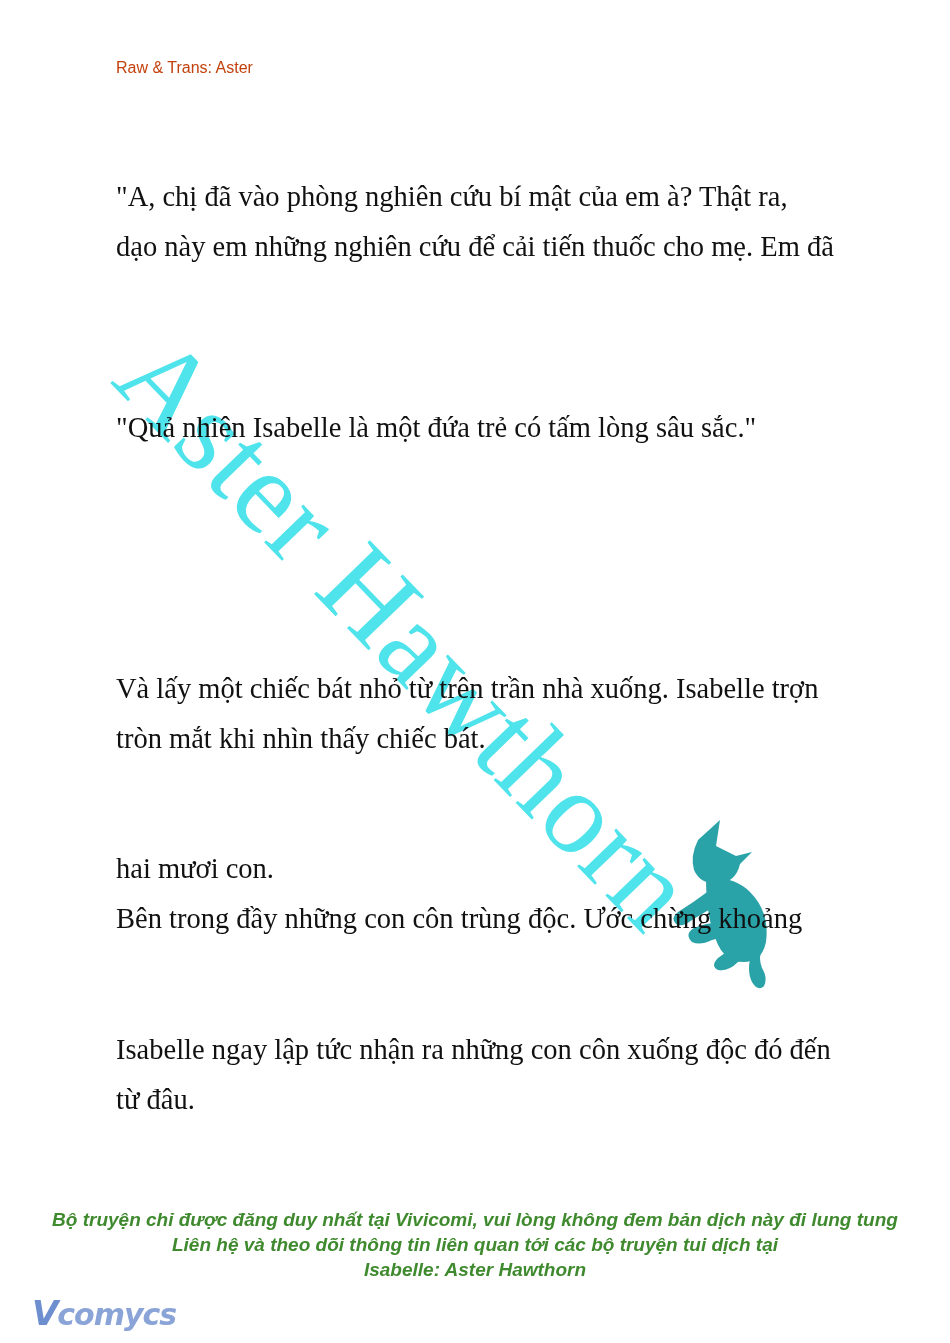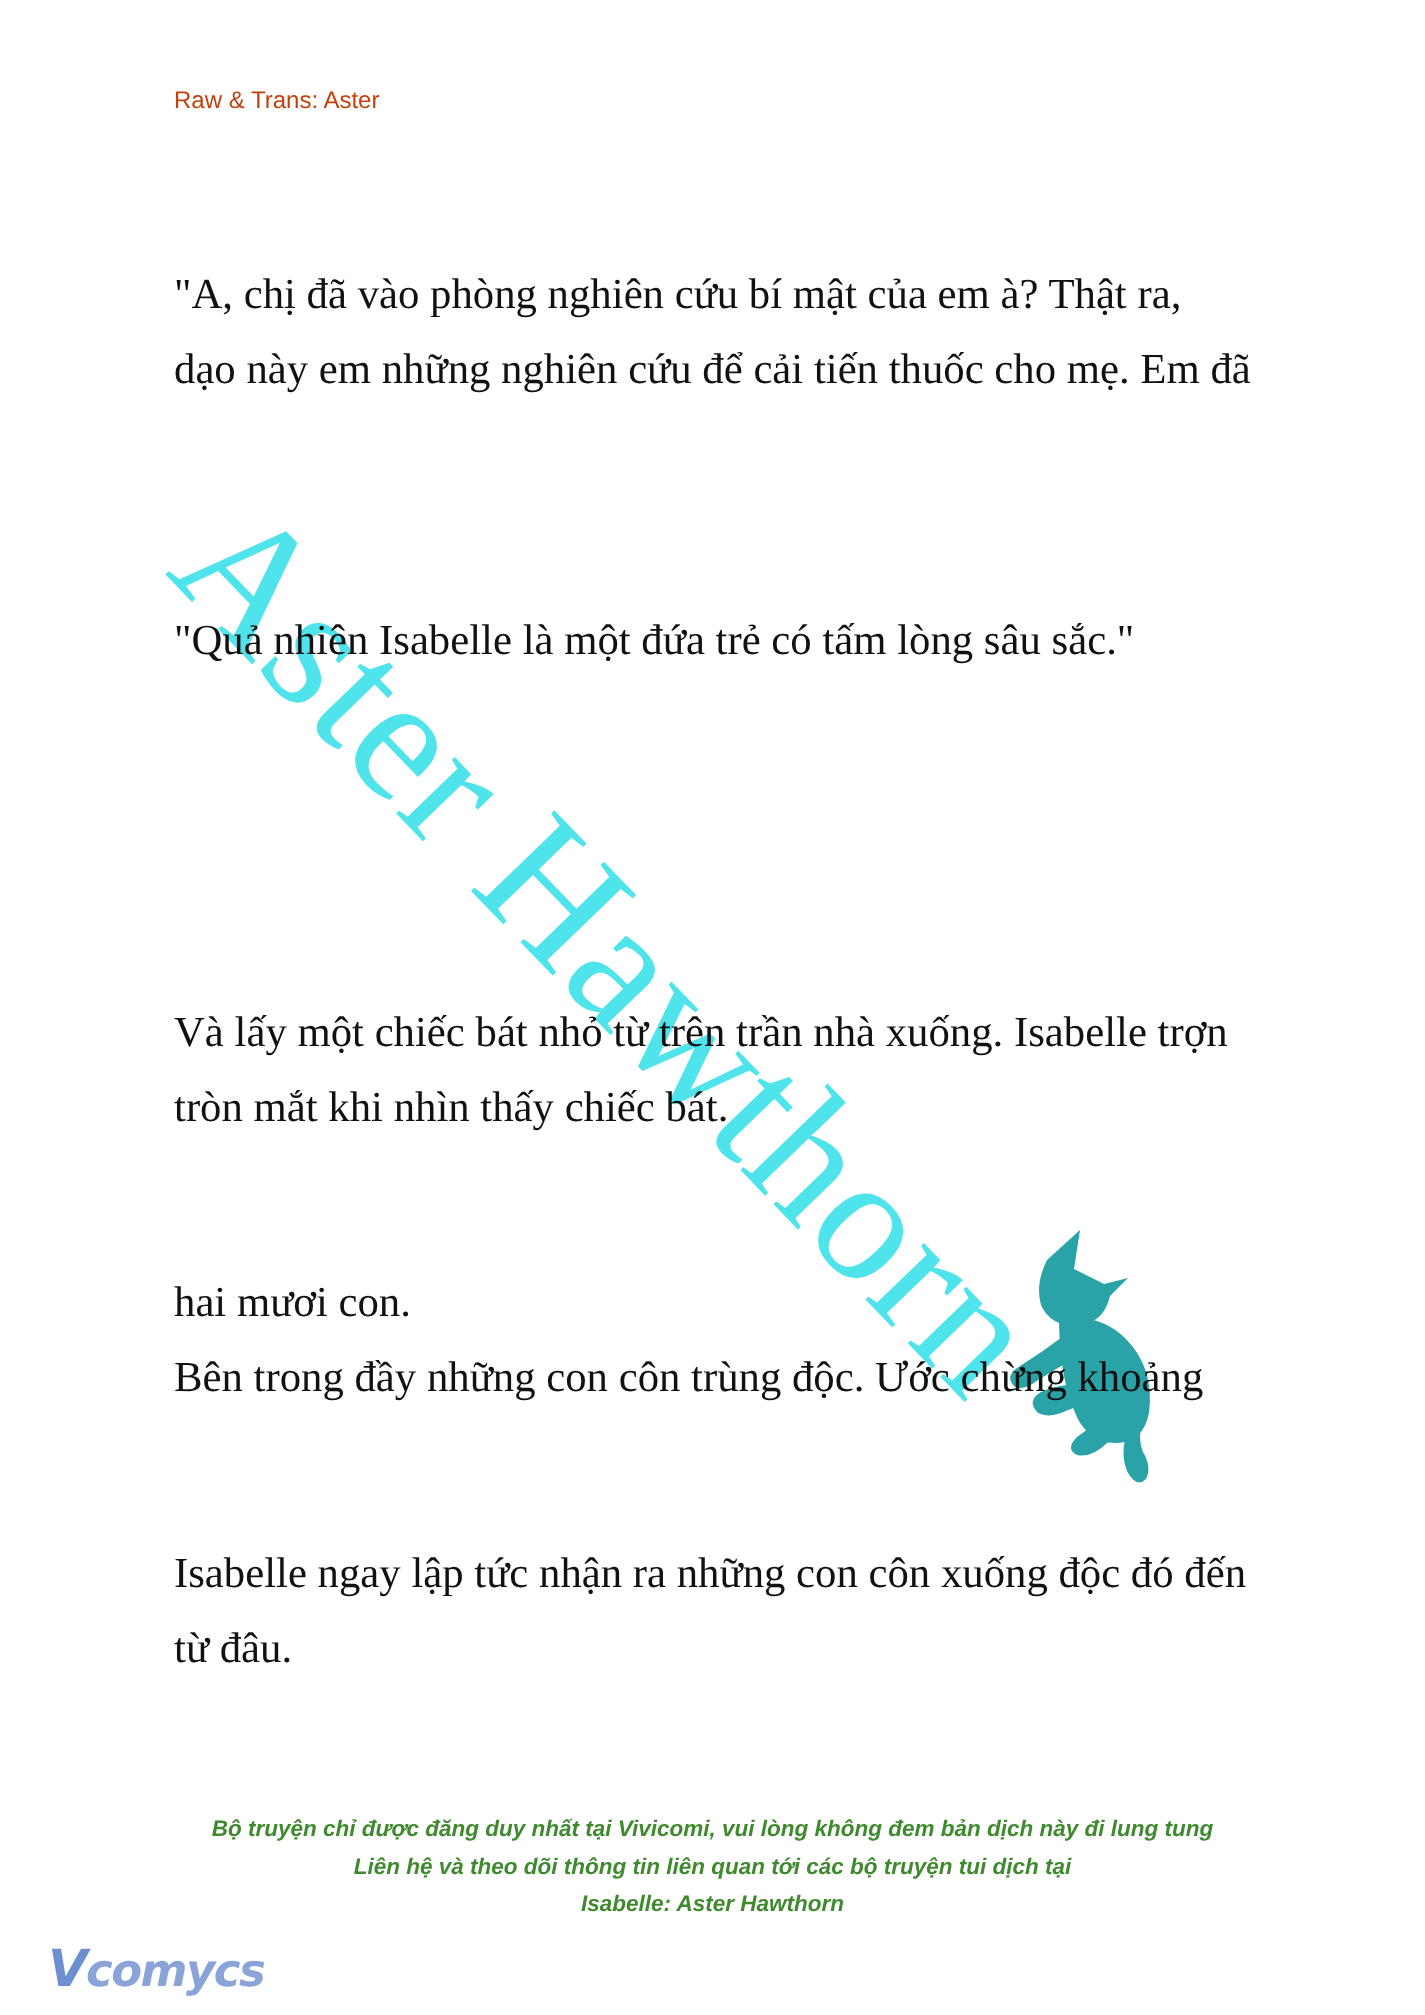--- a/index.html
+++ b/index.html
@@ -72,21 +72,21 @@
     .text-layer { z-index: 4; }
     .footer-notice {
       position: absolute;
       left: 0;
       top: 1207px;
       width: 950px;
       text-align: center;
       font-family: "Liberation Sans", sans-serif;
       font-style: italic;
       font-weight: bold;
-      font-size: 15px;
+      font-size: 19px;
       line-height: 25px;
       color: #3f8a2e;
     }
     .footer-notice .line { display: block; }
     .logo-vcomycs {
       position: absolute;
       left: 14px;
       top: 1295px;
       font-family: "DejaVu Sans", sans-serif;
       font-style: italic;

